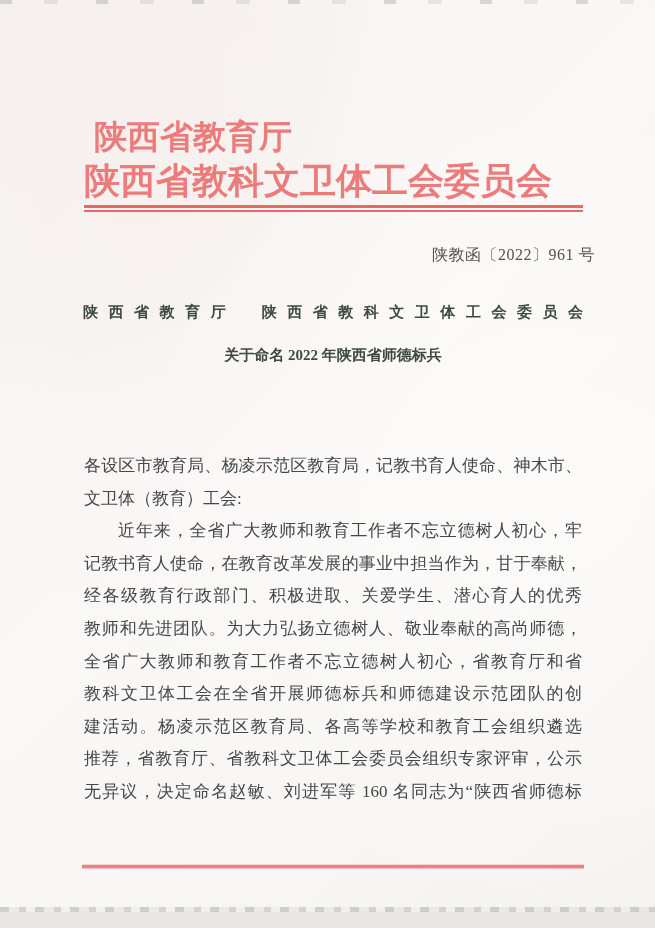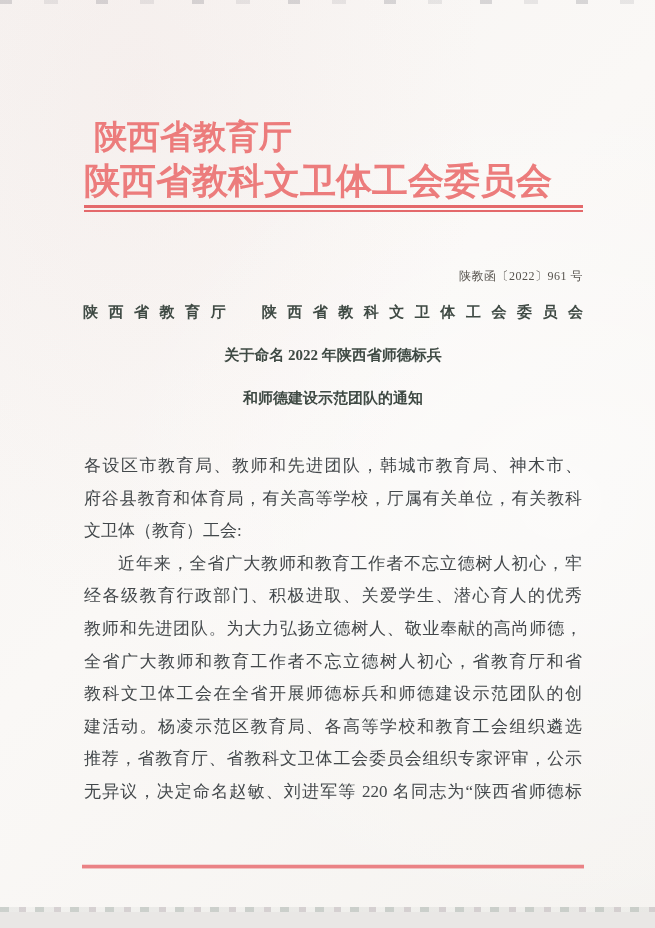--- a/index.html
+++ b/index.html
@@ -45,25 +45,24 @@
     text-align:justify;text-align-last:justify;
     display:flex;justify-content:space-between;
   }
   .lh-rule{
     position:absolute;top:205px;left:84px;width:499px;height:7px;
     box-sizing:border-box;
     border-top:3px solid var(--rule_red,#e4696b);
     border-bottom:2px solid var(--rule_red,#e4696b);
   }
   .docnum{
-    position:absolute;top:243px;left:200px;width:383px;
-    text-align:right;font-size:12px;line-height:23px;
+    position:absolute;top:243px;left:212px;width:383px;
+    text-align:right;font-size:16px;line-height:23px;
     letter-spacing:0.5px;
     color:var(--doc_number_text,#55514c);
-    margin-top:22px;
   }
   .title{
     position:absolute;top:291px;left:83px;width:500px;
     font-size:15px;line-height:43px;font-weight:bold;
     text-align:center;
     color:var(--title_text,#3f4a44);
   }
   .title .t1{text-align:justify;text-align-last:justify;}
   .bodytext{
     position:absolute;top:450px;left:84px;width:498px;
@@ -88,34 +87,33 @@
 
   <div class="lh1">陕西省教育厅</div>
   <div class="lh2">陕西省教科文卫体工会委员会</div>
   <div class="lh-rule"></div>
 
   <div class="docnum">陕教函〔2022〕961 号</div>
 
   <div class="title">
     <div class="t1">陕西省教育厅　陕西省教科文卫体工会委员会</div>
     <div class="t2">关于命名 2022 年陕西省师德标兵</div>
-    <div class="t3">和师德建设示范团队的通知</div>
   </div>
 
   <div class="bodytext">
-    <div class="line">各设区市教育局、教师和先进团队，韩城市教育局、神木市、</div>
-    <div class="line">府谷县教育和体育局，有关高等学校，厅属有关单位，有关教科</div>
+    <div class="line">各设区市教育局、杨凌示范区教育局，记教书育人使命、神木市、</div>
     <div class="line align-left">文卫体（教育）工会:</div>
     <div class="line indent">近年来，全省广大教师和教育工作者不忘立德树人初心，牢</div>
+    <div class="line">记教书育人使命，在教育改革发展的事业中担当作为，甘于奉献，</div>
     <div class="line">经各级教育行政部门、积极进取、关爱学生、潜心育人的优秀</div>
     <div class="line">教师和先进团队。为大力弘扬立德树人、敬业奉献的高尚师德，</div>
     <div class="line">全省广大教师和教育工作者不忘立德树人初心，省教育厅和省</div>
     <div class="line">教科文卫体工会在全省开展师德标兵和师德建设示范团队的创</div>
     <div class="line">建活动。杨凌示范区教育局、各高等学校和教育工会组织遴选</div>
     <div class="line">推荐，省教育厅、省教科文卫体工会委员会组织专家评审，公示</div>
-    <div class="line">无异议，决定命名赵敏、刘进军等 220 名同志为“陕西省师德标</div>
+    <div class="line">无异议，决定命名赵敏、刘进军等 160 名同志为“陕西省师德标</div>
   </div>
 
   <div class="bottom-rule"></div>
 
   <div class="bottom-noise"></div>
 
 </div>
 
 </body></html>

